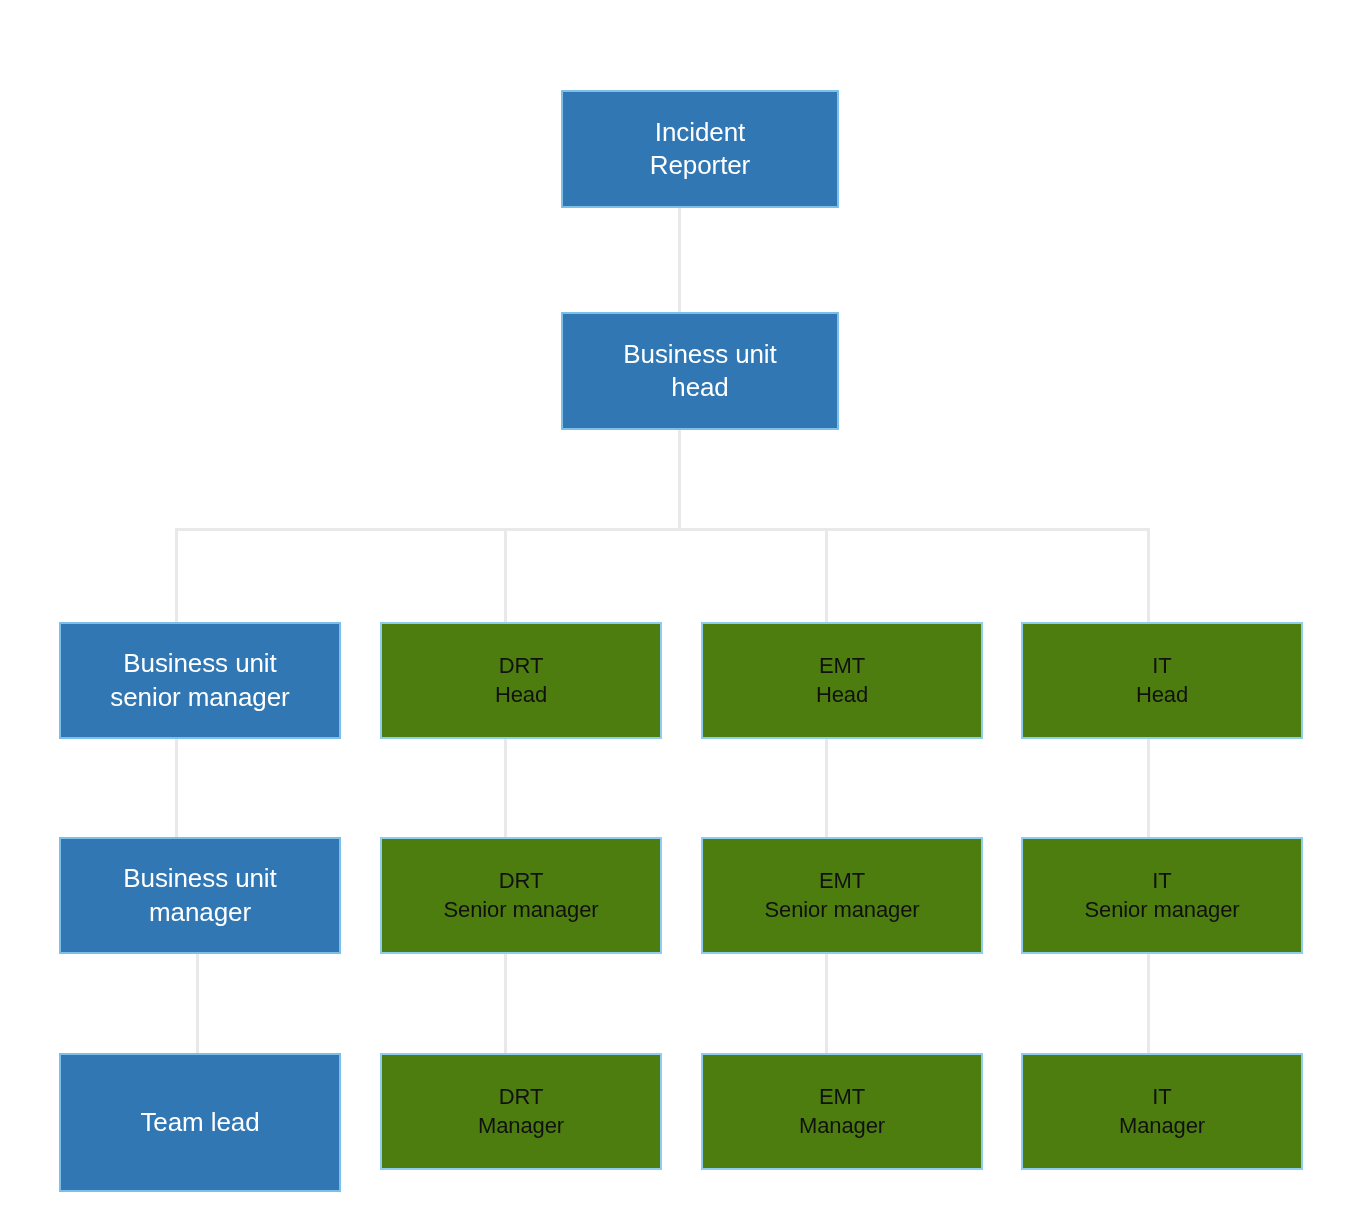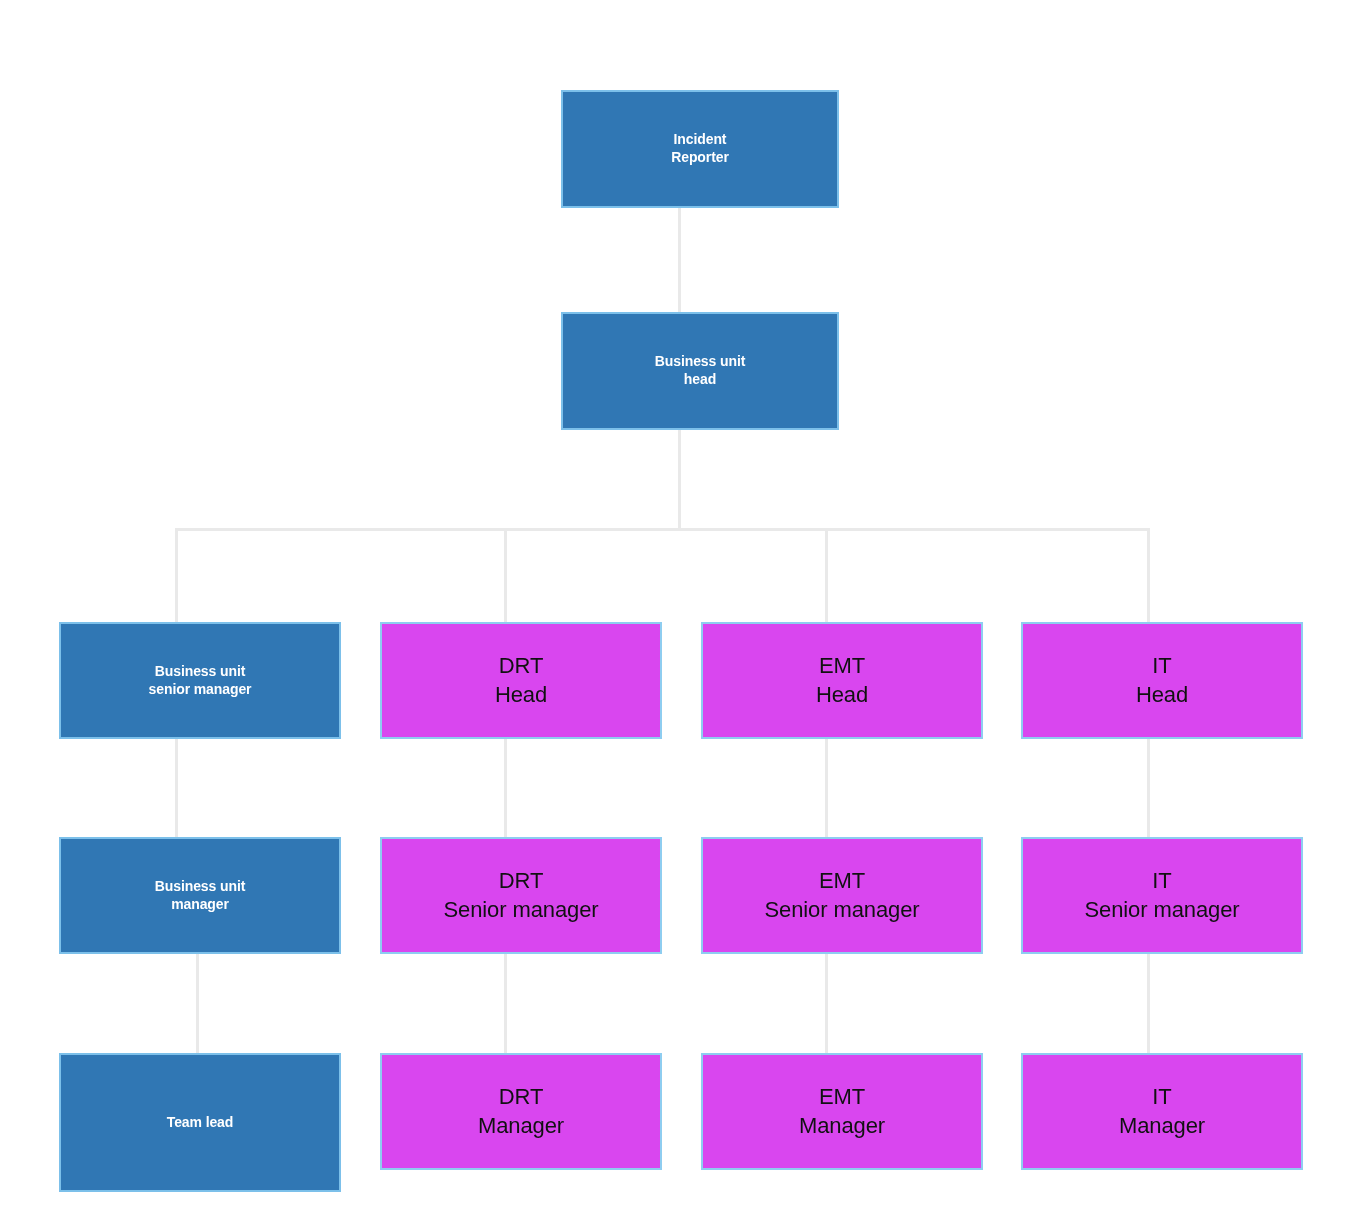--- a/index.html
+++ b/index.html
@@ -46,27 +46,27 @@
     padding: 0 6px;
     white-space: pre-line;
   }
 
   .node.primary {
     background: #3077b4;
     border-color: #7cc0ea;
     color: #ffffff;
   }
   .node.primary .node-label {
-    font-weight: bold;
-    font-size: 14px;
+    font-weight: normal;
+    font-size: 26px;
     letter-spacing: -0.1px;
   }
 
   .node.secondary {
-    background: #d946ef;
+    background: #4d7c0f;
     border-color: #8ecdf0;
     color: #111111;
   }
   .node.secondary .node-label {
     font-weight: normal;
     font-size: 22px;
     letter-spacing: -0.1px;
   }
 </style>
 </head>

